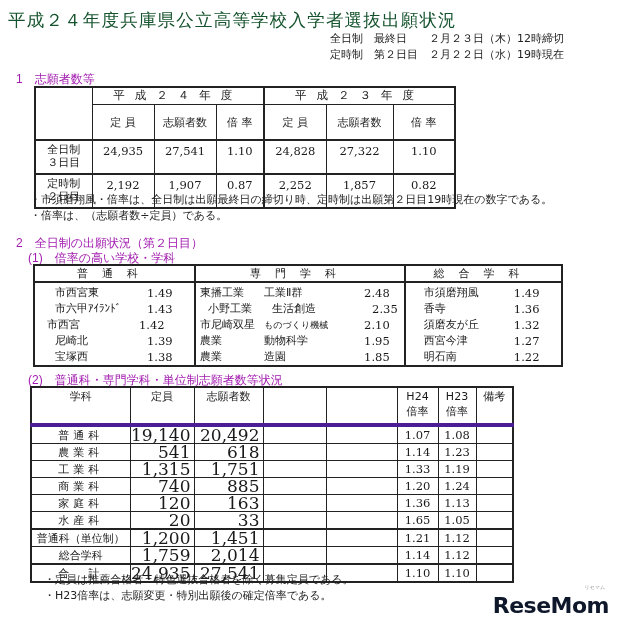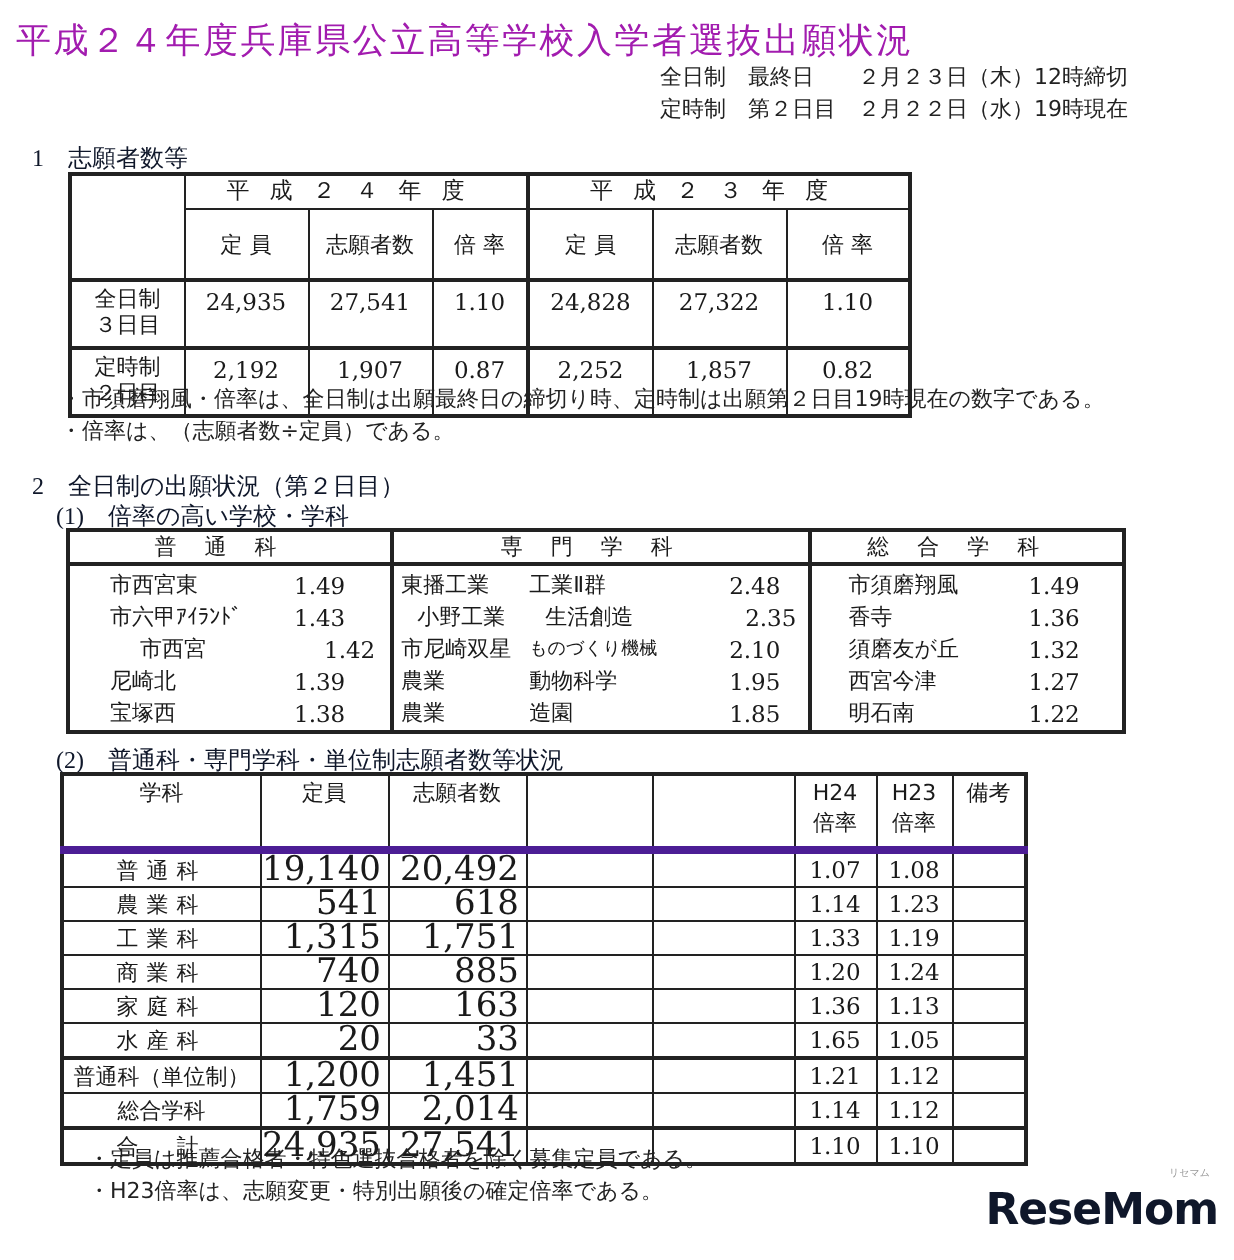--- a/index.html
+++ b/index.html
@@ -5,27 +5,27 @@
   html, body { margin: 0; padding: 0; background: #ffffff; }
   body {
     width: 617px; height: 630px; position: relative; overflow: hidden;
     font-family: "DejaVu Serif", "Liberation Serif", serif;
     color: #1a1a1a;
   }
   .abs { position: absolute; }
   .title {
     left: 8px; top: 8px; font-size: 17.5px; letter-spacing: 1.2px;
     font-family: "DejaVu Sans", "Liberation Sans", sans-serif; font-weight: normal;
-    color: #a21caf;
+    color: #14532d;
   }
   .subline {
     font-size: 11px; font-family: "DejaVu Sans", sans-serif; color: #222;
     white-space: pre;
   }
-  .sec { font-size: 12px; font-family: Liberation Serif, serif; color: #0f172a; white-space: pre; }
+  .sec { font-size: 12px; font-family: Liberation Sans, sans-serif; color: #a21caf; white-space: pre; }
   .note { font-size: 11px; font-family: "DejaVu Sans", sans-serif; color: #222; white-space: pre; }
   table { border-collapse: collapse; position: absolute; }
   td, th { border: 1px solid #222; padding: 0; font-weight: normal; }
   .t1 { left: 34px; top: 86px; width: 422px; border: 2px solid #222; font-size: 11.5px; }
   .t1 td { text-align: center; vertical-align: top; font-family: "DejaVu Serif", serif; }
   .t1 .hdr-year { height: 16px; letter-spacing: 10px; font-size: 11.5px; }
   .t1 .hdr-col { height: 34px; vertical-align: middle; font-family: "DejaVu Sans", sans-serif; font-size: 11px; }
   .t1 .rowlabel { font-family: "DejaVu Sans", sans-serif; font-size: 11px; line-height: 13px; padding-top: 2px; }
   .t1 .num { padding-top: 3px; font-size: 11.5px; }
   .t1 .thick-l { border-left: 2px solid #222; }
@@ -133,21 +133,21 @@
       <div class="list">
         <div class="row">
               <span class="school" style="width:92px;padding-left:20px">市西宮東</span>
               <span class="rate">1.49</span>
             </div>
         <div class="row">
               <span class="school" style="width:92px;padding-left:20px">市六甲ｱｲﾗﾝﾄﾞ</span>
               <span class="rate">1.43</span>
             </div>
         <div class="row">
-              <span class="school" style="width:92px;padding-left:35px">市西宮</span>
+              <span class="school" style="width:92px;padding-left:12px">市西宮</span>
               <span class="rate">1.42</span>
             </div>
         <div class="row">
               <span class="school" style="width:92px;padding-left:20px">尼崎北</span>
               <span class="rate">1.39</span>
             </div>
         <div class="row">
               <span class="school" style="width:92px;padding-left:20px">宝塚西</span>
               <span class="rate">1.38</span>
             </div>

